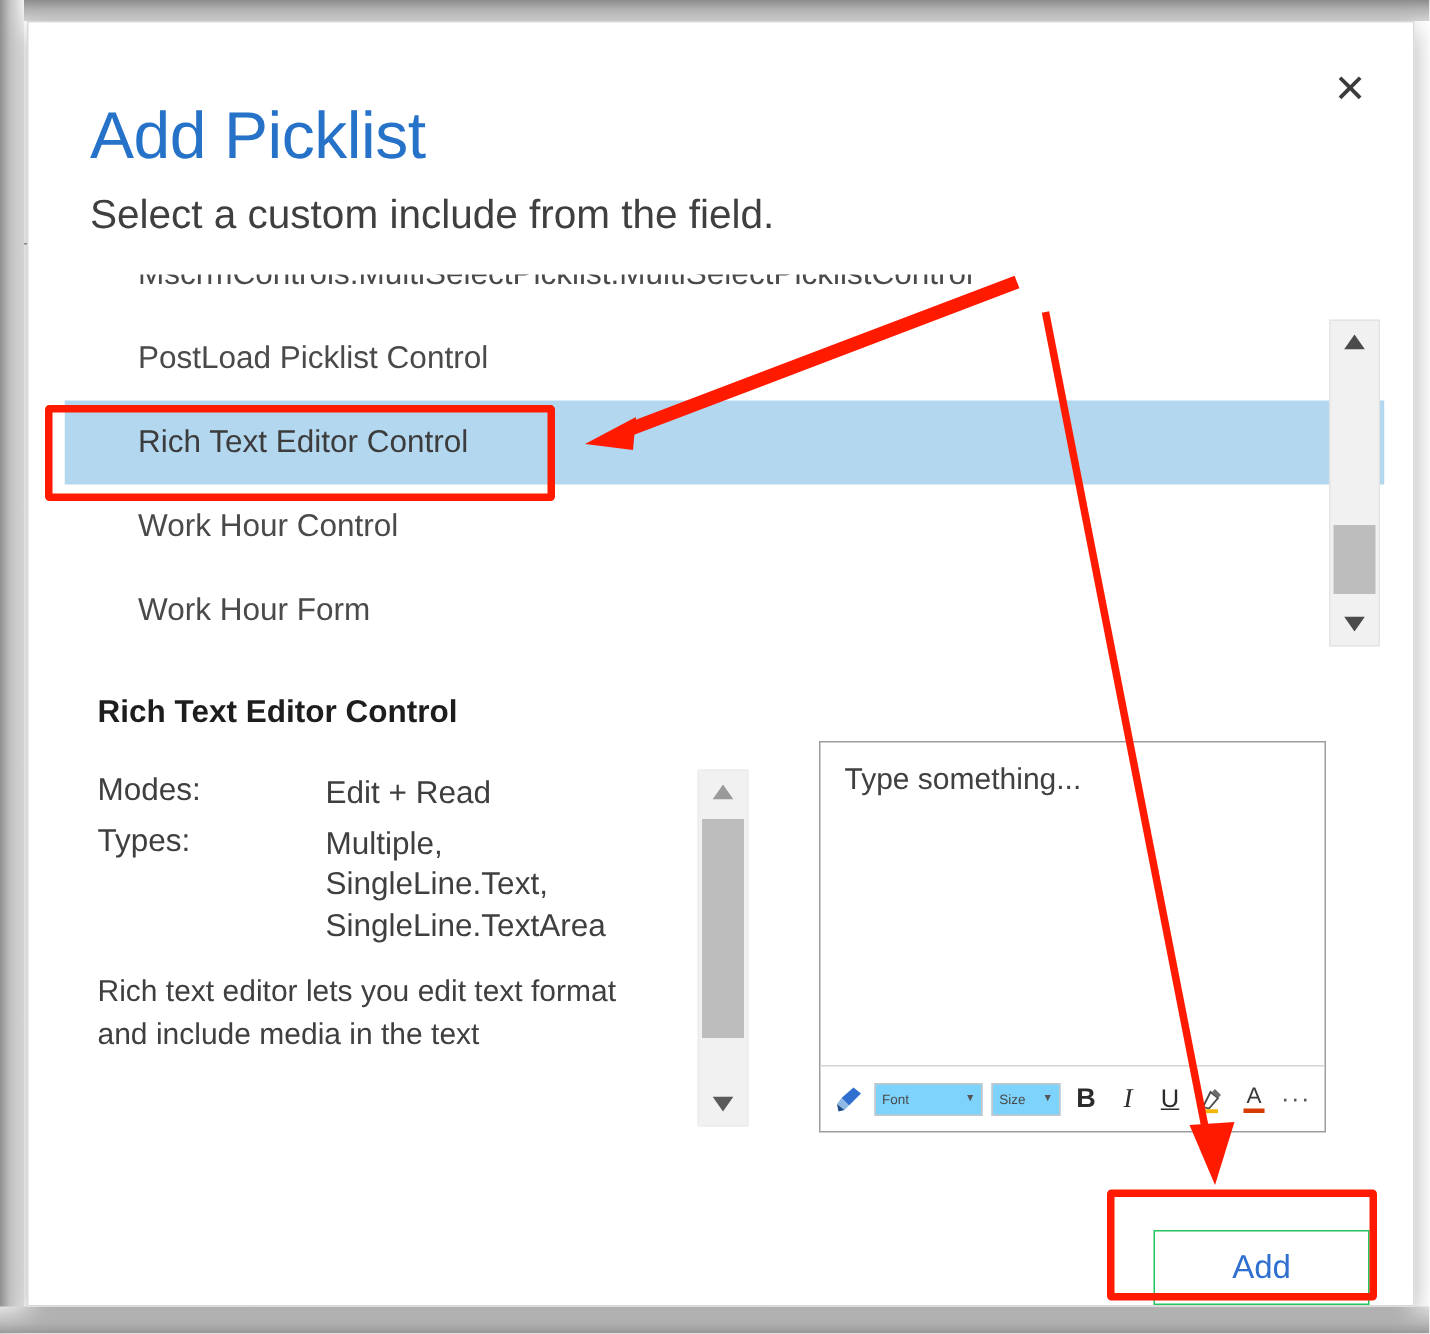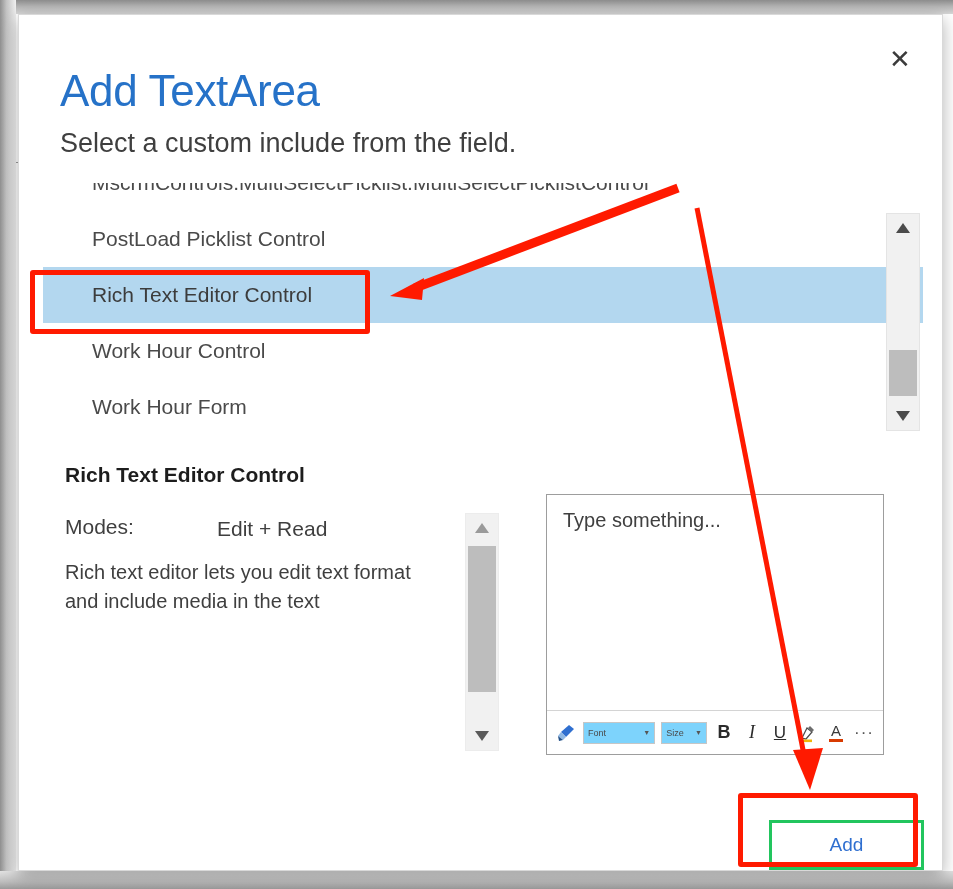--- a/index.html
+++ b/index.html
@@ -283,25 +283,25 @@
     align-items: center;
     line-height: 1;
   }
   .tb-fontcolor .ltr { font-size: 15px; color: #3a3a3a; }
   .tb-fontcolor .bar { width: 14px; height: 3px; background: #d83b01; margin-top: 1px; }
 
   
   .add-btn {
     position: absolute;
     left: 750px; top: 805px;
-    width: 155px; height: 50px;
-    border: 3px solid #22c55e;
+    width: 144px; height: 50px;
+    border: 1px solid #22c55e;
     background: #ffffff;
     color: #2f6fd0;
-    font-size: 19px;
+    font-size: 22px;
     display: flex;
     align-items: center;
     justify-content: center;
     cursor: pointer;
   }
 
   
   .anno-box {
     position: absolute;
     border: 5px solid #ff1a00;
@@ -330,21 +330,21 @@
   </div>
 
   <div class="frame-top"></div>
   <div class="frame-left"></div>
   <div class="frame-bottom"></div>
 
   <div class="modal">
 
     <div class="close-btn">✕</div>
 
-    <div class="title">Add TextArea</div>
+    <div class="title">Add Picklist</div>
     <div class="subtitle">Select a custom include from the field.</div>
 
     <div class="list-view">
       <div class="list-inner" id="list-inner">
           <div class="list-item">MscrmControls.MultiSelectPicklist.MultiSelectPicklistControl</div>
           <div class="list-item">PostLoad Picklist Control</div>
           <div class="list-item selected">Rich Text Editor Control</div>
           <div class="list-item">Work Hour Control</div>
           <div class="list-item">Work Hour Form</div>
         </div>
@@ -364,20 +364,26 @@
       </div>
     </div>
 
     <div class="detail-title">Rich Text Editor Control</div>
 
     <div class="detail-pane">
       <div id="detail-rows">
           <div class="detail-row">
             <div class="detail-key">Modes:</div>
             <div class="detail-val" style="white-space: pre-line;">Edit + Read</div>
+          </div>
+          <div class="detail-row">
+            <div class="detail-key">Types:</div>
+            <div class="detail-val" style="white-space: pre-line;">Multiple,
+SingleLine.Text,
+SingleLine.TextArea</div>
           </div>
         </div>
       <div class="detail-desc">Rich text editor lets you edit text format and include media in the text</div>
     </div>
 
     <div class="detail-scroll">
       <div class="sb-arrow up">
         <svg width="14" height="10" viewBox="0 0 14 10">
             <polygon points="7,0 14,10 0,10" fill="#9a9a9a"></polygon>
           </svg>

